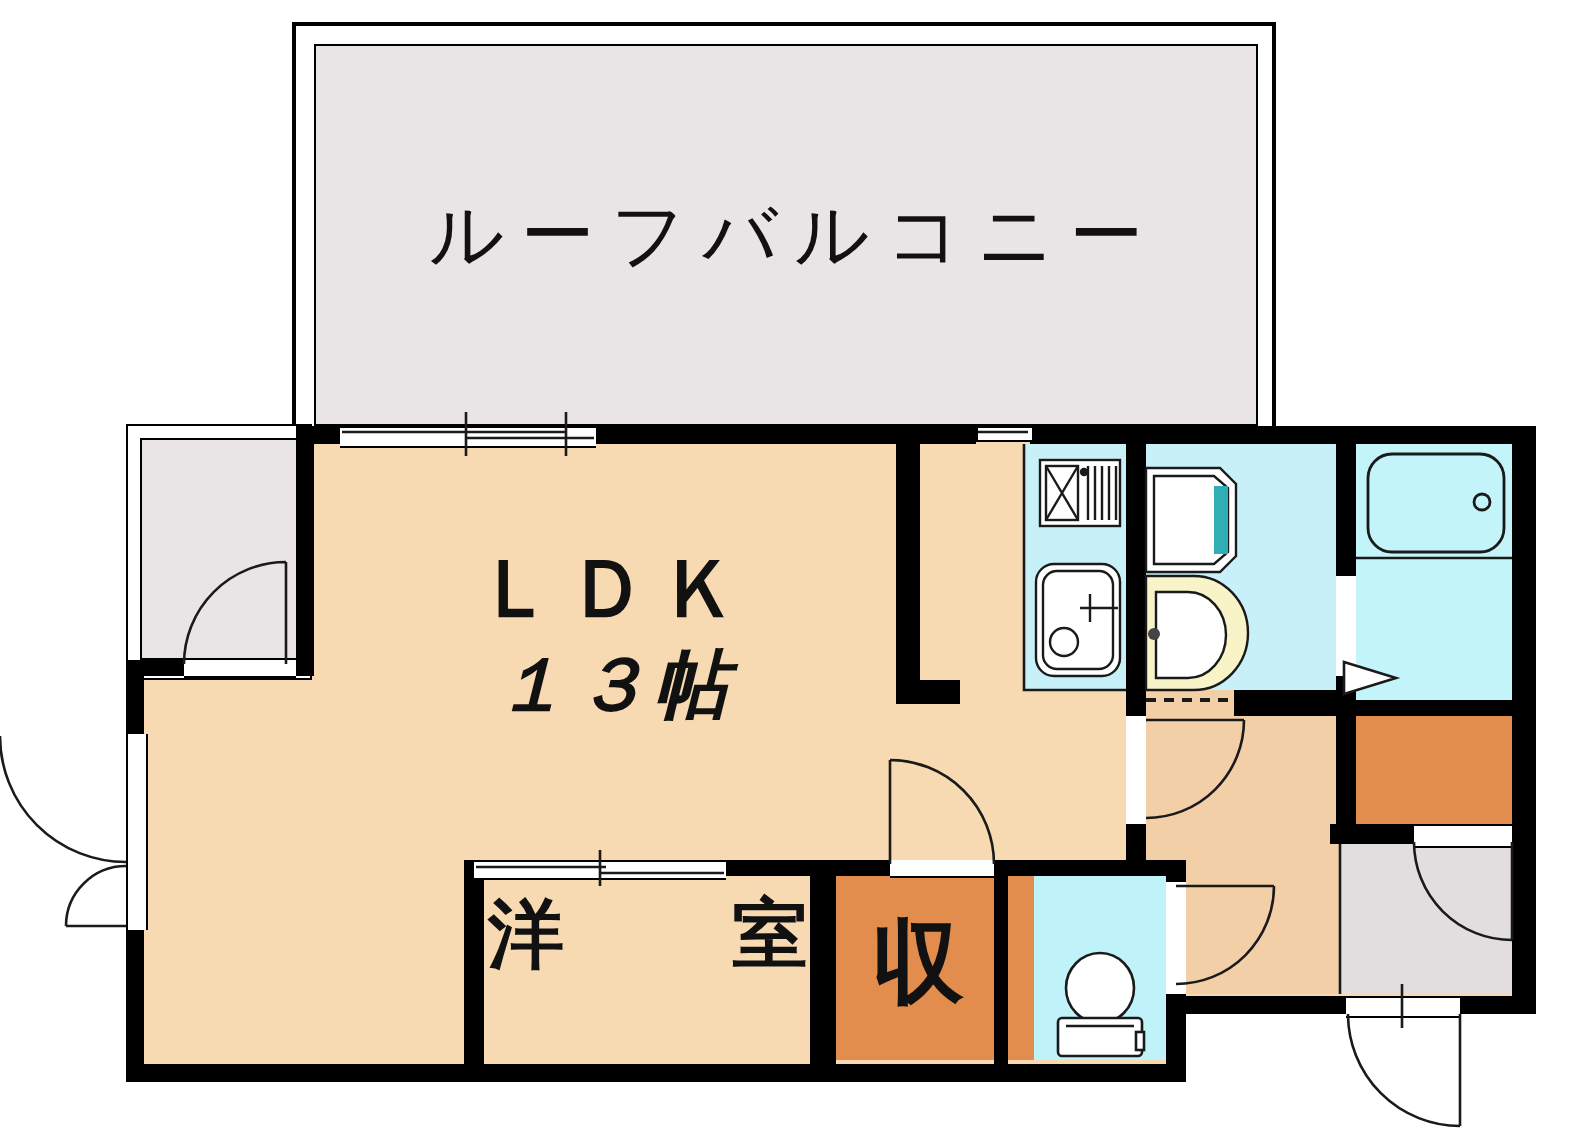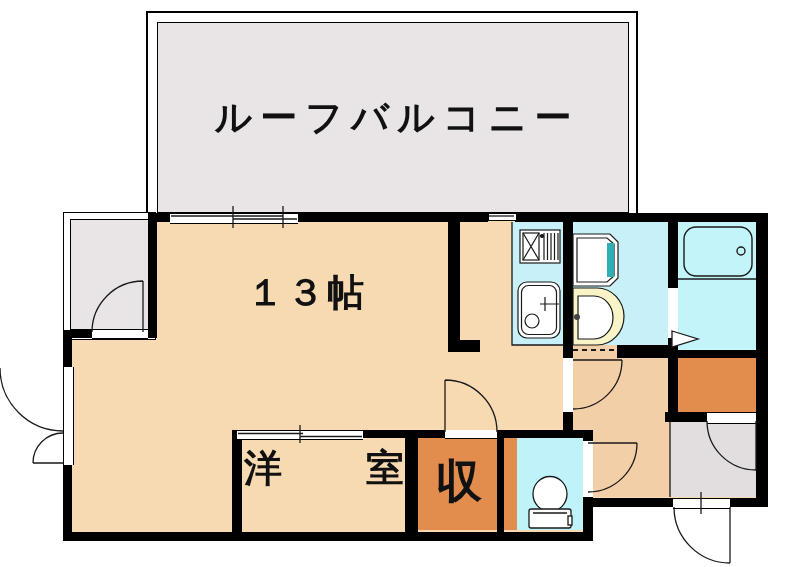--- a/index.html
+++ b/index.html
@@ -6,24 +6,24 @@
   #stage{position:relative;width:785px;height:567px;background:#fff;overflow:hidden;
          font-family:"Liberation Sans","DejaVu Sans",sans-serif;color:#111;}
   .fill{position:absolute;z-index:1;}
   .box2{position:absolute;z-index:1;background:#fff;border:2px solid #000;}
   .box1{position:absolute;z-index:1;background:#fff;border:1px solid #000;}
   .wall{position:absolute;background:#000;z-index:3;}
   .opening{position:absolute;background:#fff;z-index:4;}
   .svg-layer{position:absolute;left:0;top:0;z-index:5;pointer-events:none;}
   .label{position:absolute;z-index:6;font-weight:600;color:#111;}
   .balcony-fill{display:flex;align-items:center;justify-content:center;}
-  .balcony-text{font-size:37px;letter-spacing:8px;font-weight:700;white-space:nowrap;padding-left:8px;}
+  .balcony-text{font-size:37px;letter-spacing:8px;font-weight:400;white-space:nowrap;padding-left:8px;}
   .ldk-label{left:222px;top:270px;width:170px;text-align:center;line-height:1.25;}
   .ldk-l1{font-size:40px;letter-spacing:6px;}
-  .ldk-l2{font-size:37px;letter-spacing:3px;}
+  .ldk-l2{font-size:37px;letter-spacing:3px;font-style:italic;}
   .yo-label{left:244px;top:448px;width:160px;}
   .yo-l1{display:flex;justify-content:space-between;font-size:38px;line-height:1.1;}
   .yo-l2{font-size:35px;letter-spacing:2px;text-align:center;margin-top:5px;white-space:nowrap;}
   .st-label{left:420px;top:456px;width:78px;text-align:center;font-size:46px;line-height:1.1;}
 </style>
 </head>
 <body>
 
 <div id="stage">
 
@@ -148,20 +148,21 @@
 
     <g stroke="#1a1a1a" stroke-width="1.3">
       <ellipse cx="550" cy="494" rx="17" ry="17.5" fill="#fff"></ellipse>
       <rect x="529" y="509" width="42" height="19" rx="2" fill="#fff"></rect>
       <path d="M533 513 L567 513" fill="none"></path>
       <rect x="568" y="516" width="4" height="9" fill="#fff"></rect>
     </g>
   </svg>
 
   <div class="label ldk-label">
+    <div class="ldk-l1">ＬＤＫ</div>
     <div class="ldk-l2">１３帖</div>
   </div>
 
   <div class="label yo-label">
     <div class="yo-l1">
       <span>洋</span>
       <span>室</span>
     </div>
   </div>
 

